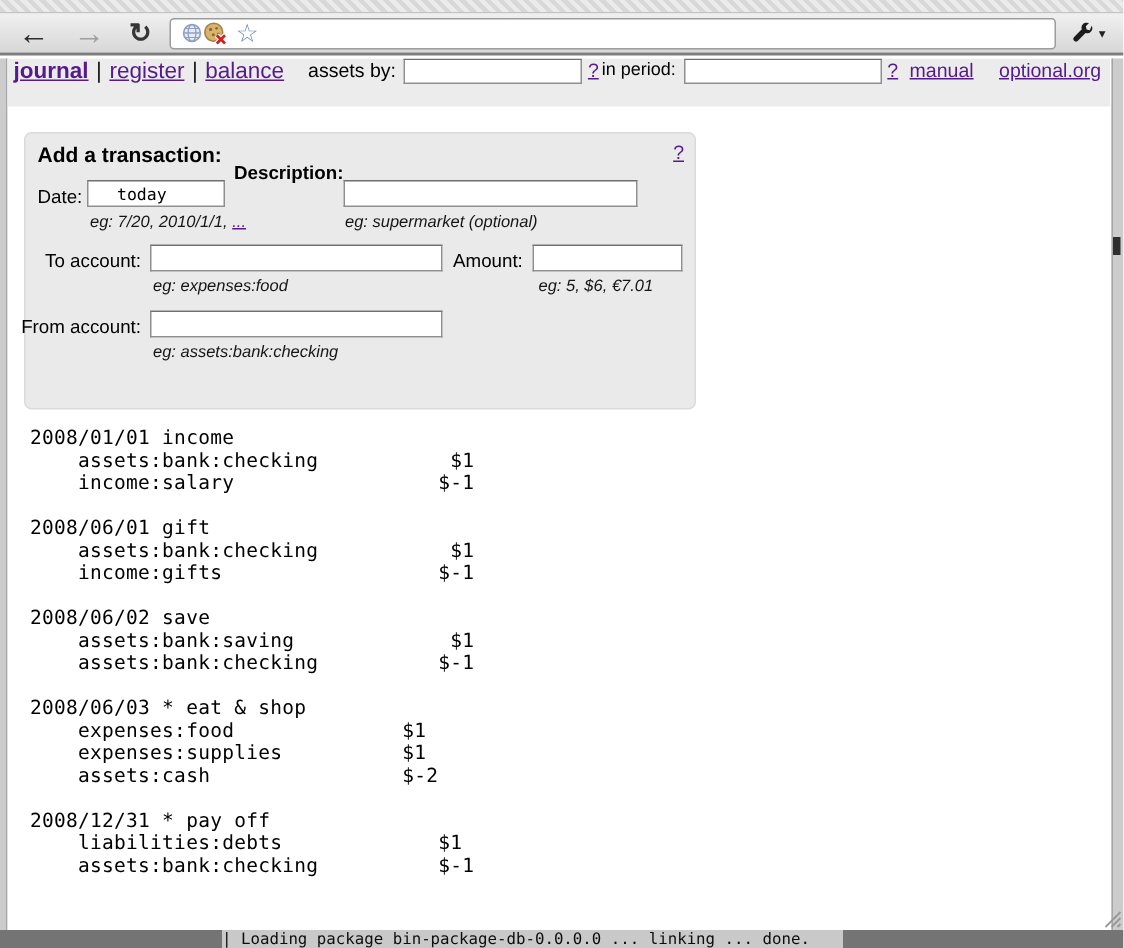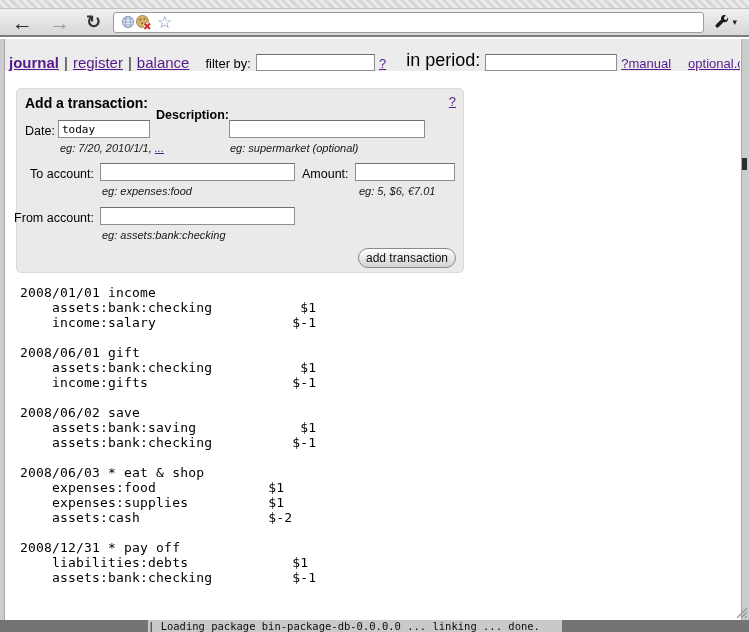--- a/index.html
+++ b/index.html
@@ -48,29 +48,29 @@
     background:#cccccc; border-left:1px solid #a6a6a6;
   }
   .frame-notch { position:absolute; left:0; top:119px; width:5px; height:12px; background:#2f2f2f; }
 
   
   .page {
     position:absolute; left:5px; right:9px; top:39px; bottom:12px;
     background:#ffffff; overflow:hidden;
   }
   .navbar {
-    height:32px; background:#ececec; display:flex; align-items:flex-end;
+    height:32px; background:#ececec; display:flex; align-items:flex-start;
     padding:0 6px 0 4px; font-size:15px; white-space:nowrap;
   }
   a, .plink { color:#551a8b; text-decoration:underline; cursor:pointer; }
   .nav-tab { font-size:15px; }
   .nav-tab.current { font-weight:bold; }
   .nav-sep { color:#1a1a1a; margin:0 5px; font-size:15px; }
   .filter-label { font-size:13px; color:#000; margin-left:16px; margin-right:5px; }
-  .period-label { font-size:18px; color:#000; margin-left:20px; margin-right:5px; }
+  .period-label { font-size:12px; color:#000; margin-left:2px; margin-right:5px; }
   .nav-input {
     height:17px; border:1px solid #8f8f8f; border-top-color:#6f6f6f;
     background:#fff; font-size:12px; padding:1px 3px;
   }
   .filter-input { width:119px; }
   .period-input { width:132px; }
   .help-link { font-size:13px; margin-left:4px; }
   .nav-right { margin-left:auto; display:flex; align-items:center; }
   .nav-right .plink { font-size:13px; }
   .nav-right .gap { width:17px; }
@@ -79,21 +79,21 @@
   .addform {
     position:absolute; left:11px; top:49px; width:448px; height:185px;
     background:#eaeaea; border:1px solid #dadada; border-radius:5px;
   }
   .addform .title { position:absolute; left:8px; top:6px; font-size:14px; font-weight:bold; color:#000; }
   .addform .form-help { position:absolute; right:7px; top:5px; font-size:13px; }
   .flabel { position:absolute; font-size:12.5px; color:#000; white-space:nowrap; }
   .fhint  { position:absolute; font-size:11px; font-style:italic; color:#161616; white-space:nowrap; }
   .finput {
     position:absolute; height:18px; border:1px solid #8f8f8f; border-top-color:#6f6f6f;
-    background:#fff; padding:1px 3px; font-size:11px; font-family:"DejaVu Sans Mono", monospace;
+    background:#fff; padding:1px 19px; font-size:11px; font-family:"DejaVu Sans Mono", monospace;
   }
   .lbl-date { left:8px;  top:35px; }
   .in-date  { left:41px; top:31px; width:92px; }
   .lbl-desc { left:139px; top:19px;font-weight:bold; }
   .in-desc  { left:212px; top:31px; width:196px; }
   .hint-date { left:43px;  top:53px;font-style:italic; }
   .hint-desc { left:213px; top:53px; }
   .lbl-to     { right:369px; top:78px; }
   .in-to      { left:83px;  top:74px; width:195px; }
   .lbl-amount { left:285px; top:78px; }
@@ -186,21 +186,21 @@
 
 <div class="page">
 
   <div class="navbar">
     <span class="nav-tab current plink">journal</span>
     <span class="nav-sep">|</span>
     <span class="nav-tab plink">register</span>
     <span class="nav-sep">|</span>
     <span class="nav-tab plink">balance</span>
 
-    <span class="filter-label">filter by:</span>
+    <span class="filter-label">assets by:</span>
     <input class="nav-input filter-input" value="" style="">
     <span class="help-link plink">?</span>
 
     <span class="period-label">in period:</span>
     <input class="nav-input period-input" value="" style="">
     <span class="help-link plink">?</span>
 
     <span class="nav-right">
       <span class="plink">manual</span>
       <span class="gap"></span>
@@ -223,21 +223,20 @@
     <input class="finput in-to" value="" style="">
     <span class="flabel lbl-amount">Amount:</span>
     <input class="finput in-amount" value="" style="">
     <span class="fhint hint-to">eg: expenses:food</span>
     <span class="fhint hint-amount">eg: 5, $6, €7.01</span>
 
     <span class="flabel lbl-from">From account:</span>
     <input class="finput in-from" value="" style="">
     <span class="fhint hint-from">eg: assets:bank:checking</span>
 
-    <button class="submit-btn">add transaction</button>
   </div>
 
   <pre class="journal">2008/01/01 income
     assets:bank:checking           $1
     income:salary                 $-1
 
 2008/06/01 gift
     assets:bank:checking           $1
     income:gifts                  $-1
 

